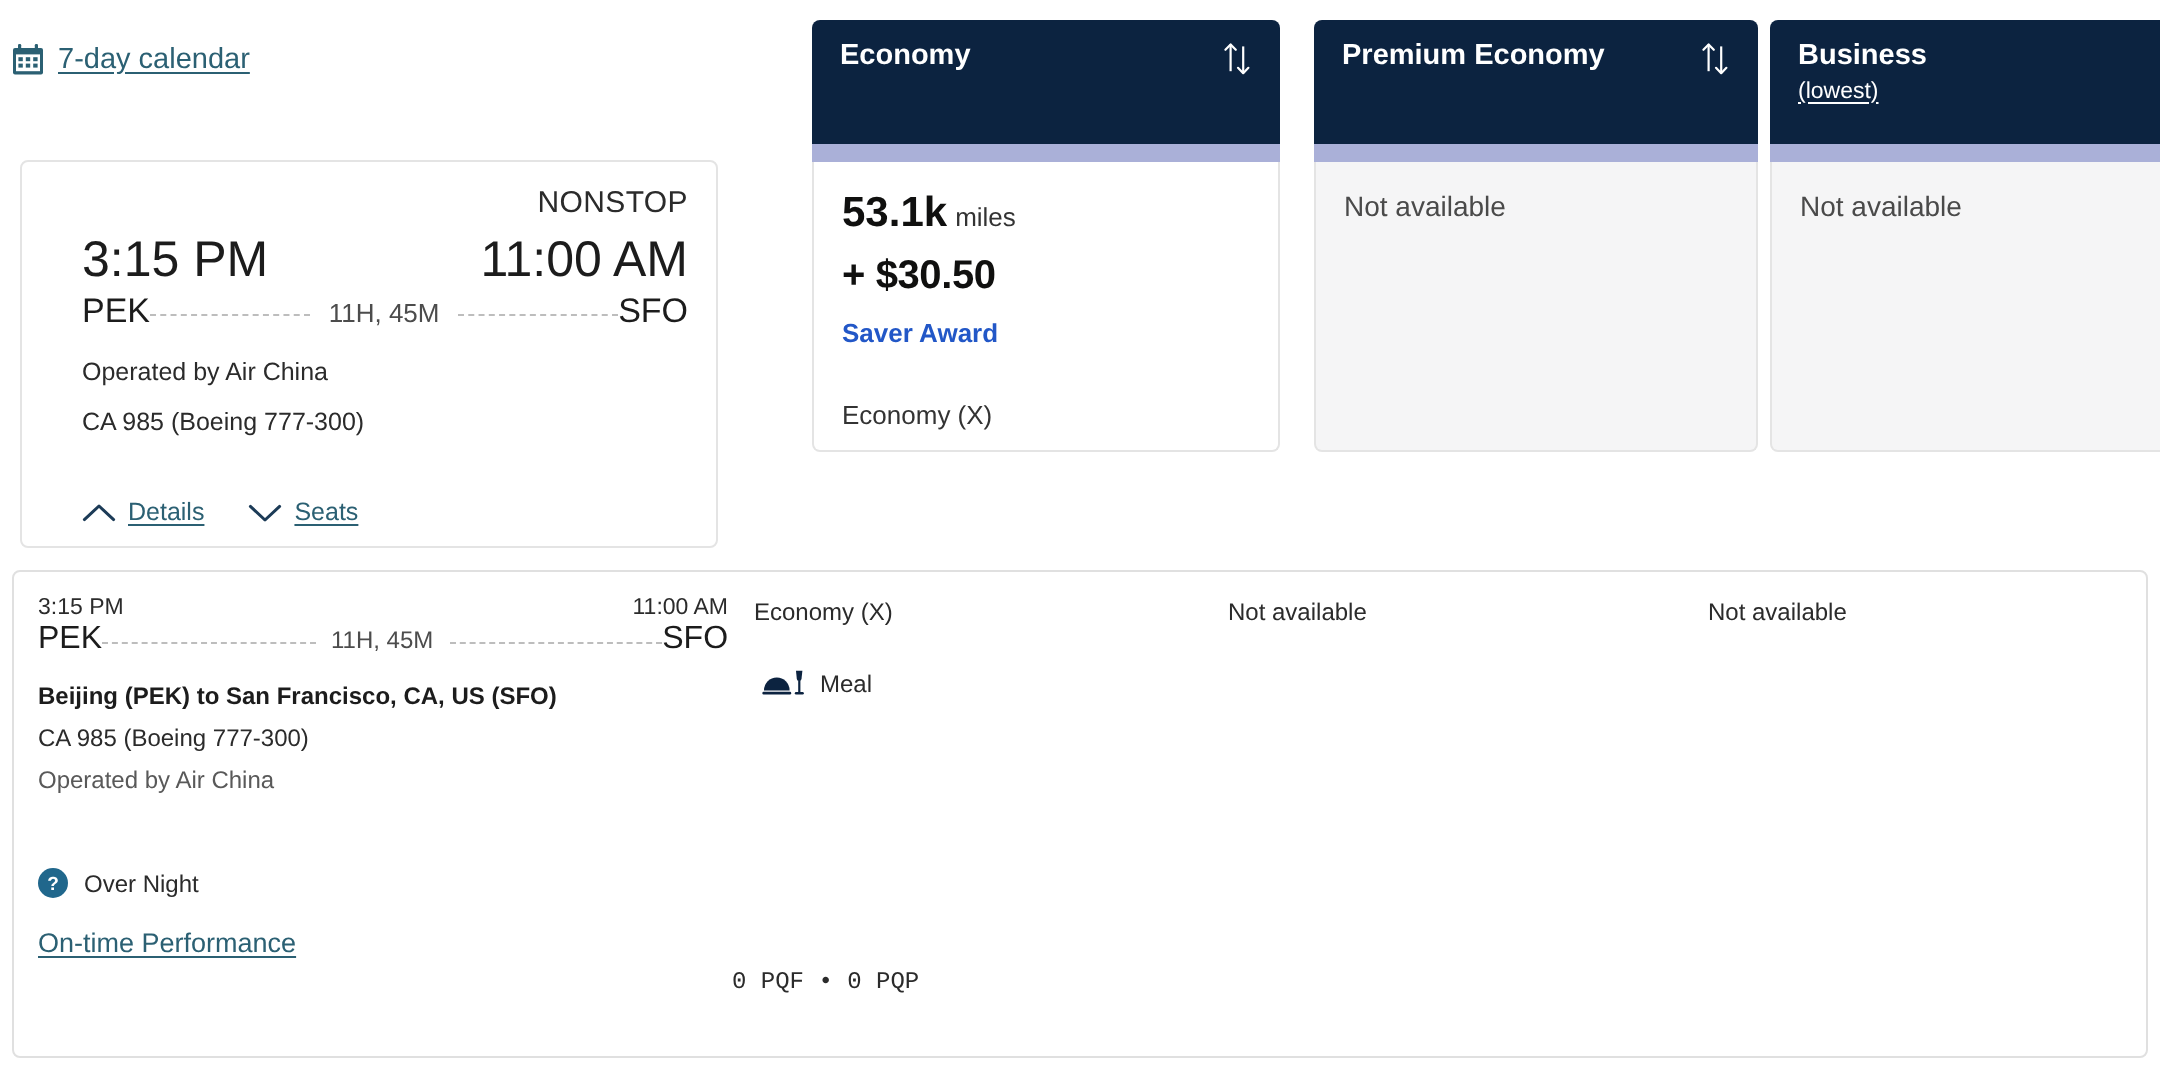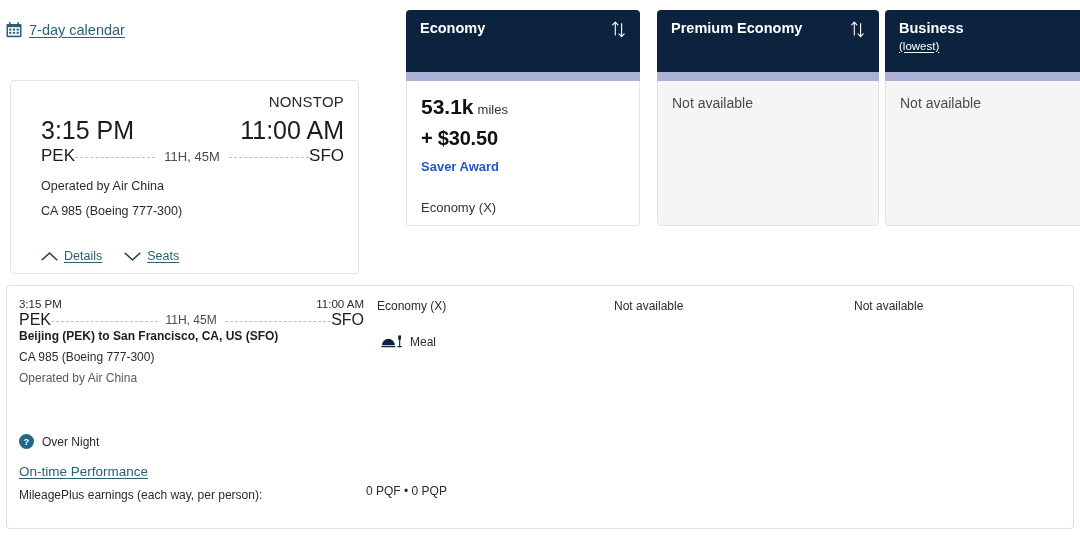--- a/index.html
+++ b/index.html
@@ -114,37 +114,37 @@
     border-radius: 4px;
     background: #ffffff;
   }
   .dp-grid { position: relative; width: 100%; height: 100%; }
   .dp-left { position: absolute; left: 12px; top: 12px; width: 345px; }
   .dp-times { display: flex; justify-content: space-between; align-items: baseline; }
   .dp-times .t { font-size: 11.5px; color: #2b2b2b; }
   .dp-route { display: flex; align-items: center; margin-top: 1px; }
   .dp-route .ap { font-size: 16px; color: #1c1c1c; }
   .dp-route .dur { font-size: 12px; color: #4c4c4c; padding: 0 8px; white-space: nowrap; }
-  .dp-city { font-size: 12px; font-weight: bold; color: #1c1c1c; margin-top: 0; }
+  .dp-city { font-size: 12px; font-weight: bold; color: #1c1c1c; margin-top: 12px; }
   .dp-flt { font-size: 12px; color: #2b2b2b; margin-top: 7px; }
   .dp-op  { font-size: 12px; color: #595959; margin-top: 7px; }
   .overnight { position: absolute; left: 12px; top: 148px; display: flex; align-items: center; gap: 8px; }
   .overnight .ol { font-size: 12px; color: #2b2b2b; }
   .otp {
     position: absolute; left: 12px; top: 178px;
     font-size: 13.5px; color: #2b6073;
     text-decoration: underline; text-underline-offset: 2px; cursor: pointer;
   }
   .earn { position: absolute; left: 12px; top: 202px; font-size: 12px; color: #2b2b2b; }
 
   .dp-cabin { position: absolute; top: 13px; font-size: 12px; color: #2b2b2b; }
   .dp-meal  { position: absolute; top: 49px; display: flex; align-items: center; gap: 7px; }
   .dp-meal .ml { font-size: 12px; color: #2b2b2b; }
   .dp-na { position: absolute; top: 13px; font-size: 12px; color: #2b2b2b; }
-  .dp-pq { position: absolute; top: 198px; font-size: 12px; color: #2b2b2b; }
+  .dp-pq { position: absolute; top: 198px; font-size: 12px; color: #2b2b2b; font-family: Liberation Mono, monospace; }
 </style>
 </head>
 <body>
 
 <div class="page">
 
   <div class="toplinks">
     <a class="toplink">
       <span class="ic">
         <svg width="16" height="16" viewBox="0 0 16 16">
@@ -285,21 +285,20 @@
         <span class="ic">
           <svg width="15" height="15" viewBox="0 0 15 15">
             <circle cx="7.5" cy="7.5" r="7.5" fill="#20678c"></circle>
             <text x="7.5" y="11" text-anchor="middle" font-family="Liberation Sans, sans-serif" font-size="9.5" font-weight="bold" fill="#ffffff">?</text>
           </svg>
         </span>
         <span class="ol">Over Night</span>
       </div>
 
       <div class="otp">On-time Performance</div>
-      <div class="earn">MileagePlus earnings (each way, per person):</div>
 
       <div class="dp-cabin" style="left:370px;">Economy (X)</div>
 
       <div class="dp-meal" style="left:374px;">
         <span class="ic">
           <svg width="22" height="14" viewBox="0 0 22 14">
             <path d="M1 10.2a6.4 6.4 0 0 1 12.8 0z" fill="#0c2340"></path>
             <rect x="0.2" y="10.9" width="14.4" height="1.3" rx=".6" fill="#0c2340"></rect>
             <path d="M17 0.4h3.2l-.45 4.1a1.2 1.2 0 0 1-1.15 1.05h-.05a1.2 1.2 0 0 1-1.15-1.05z" fill="#0c2340"></path>
             <rect x="18.1" y="5.2" width="1.1" height="6.3" fill="#0c2340"></rect>

